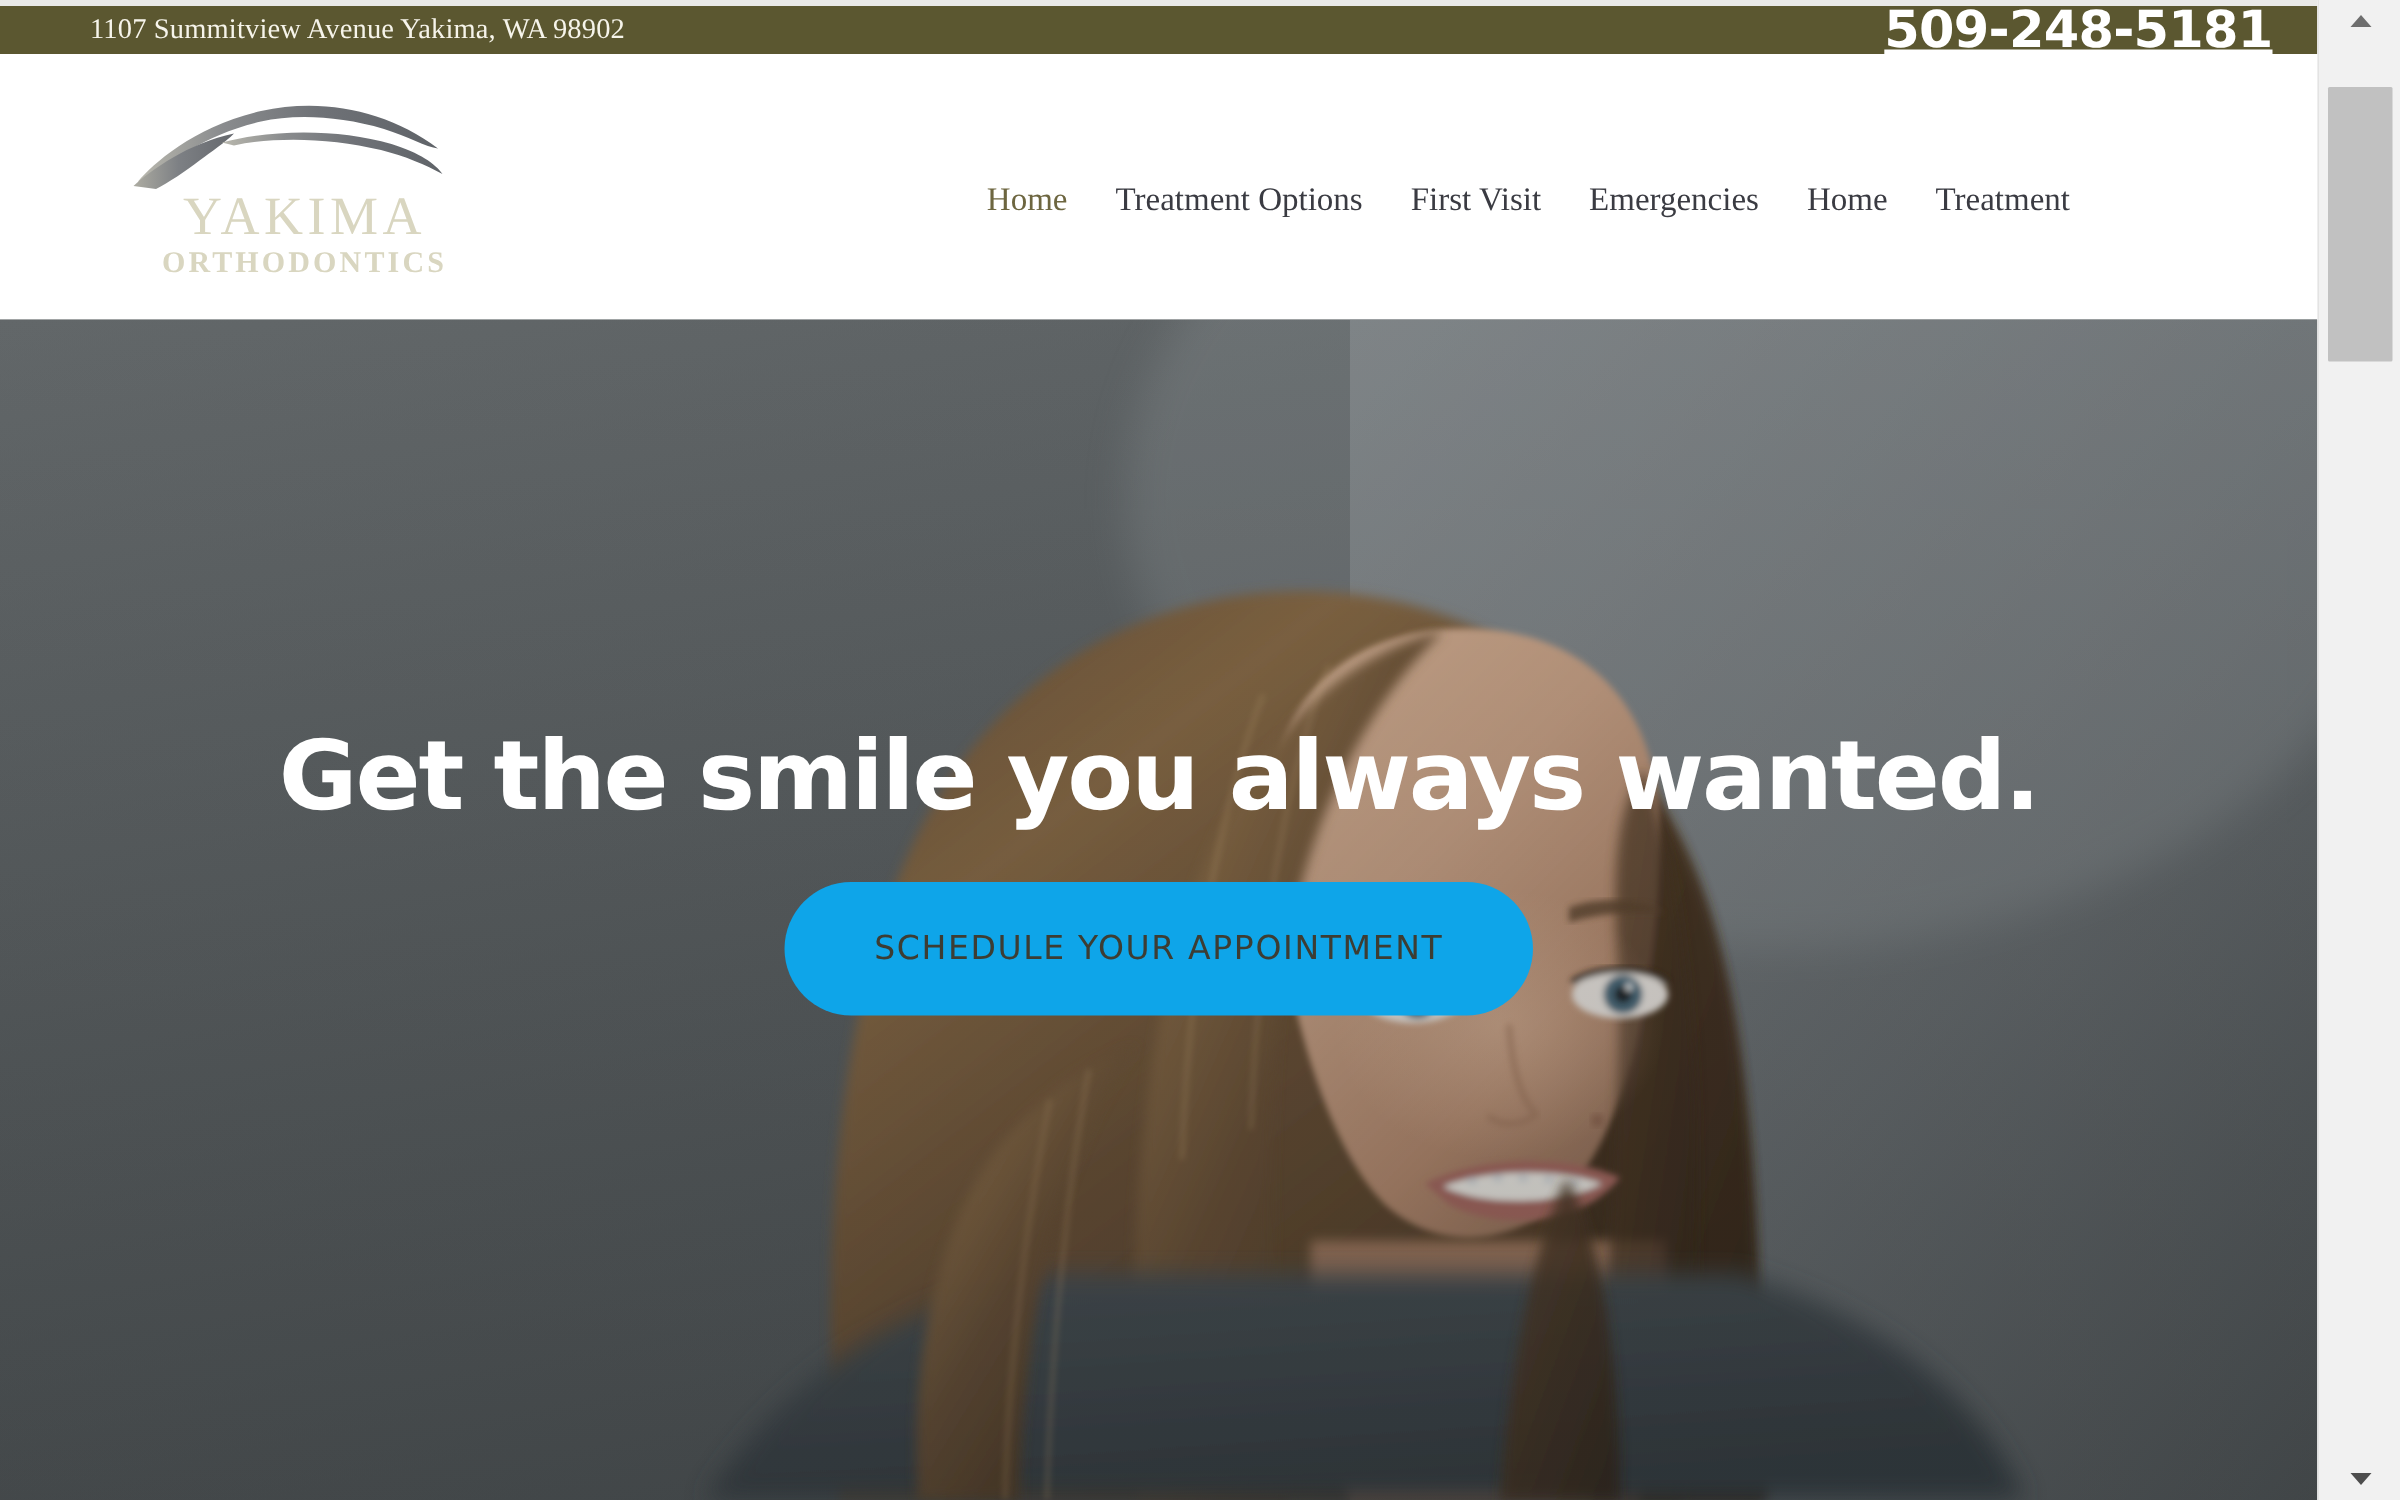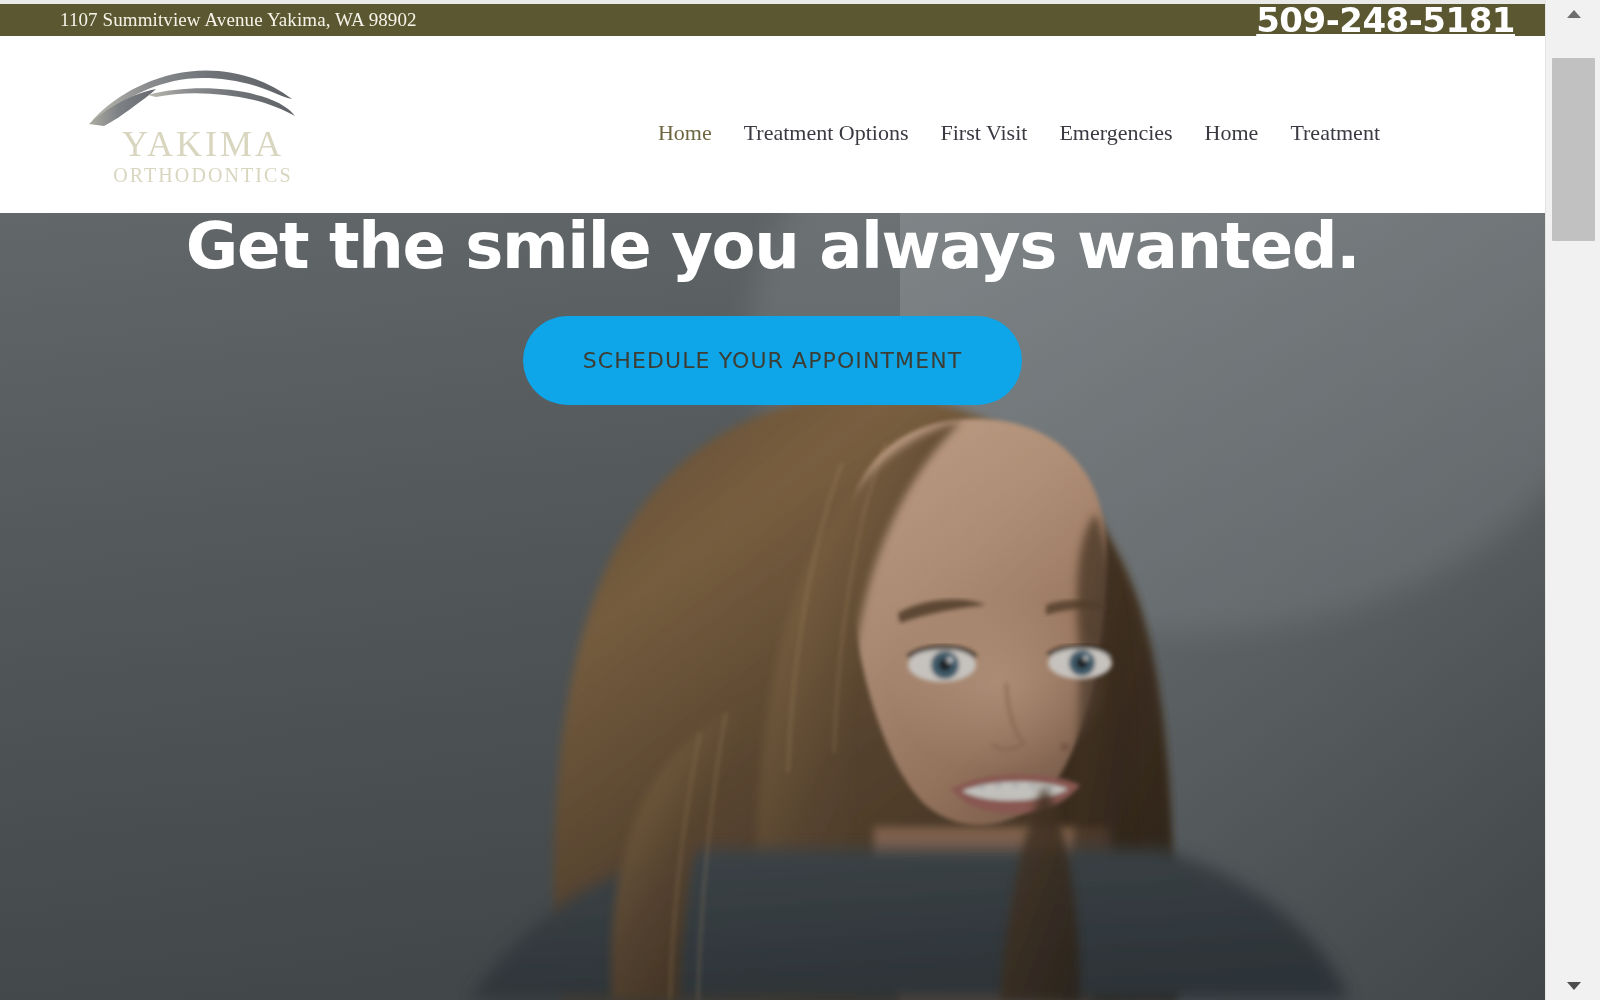--- a/index.html
+++ b/index.html
@@ -74,21 +74,21 @@
     font-family:"Liberation Serif", serif;
     font-size:36px;
     letter-spacing:3px;
     color:#d9d6c0;
     line-height:1.02;
   }
   .logo-ortho {
     display:block;
     font-family:"Liberation Serif", serif;
     font-size:20px;
-    font-weight:normal;
+    font-weight:bold;
     letter-spacing:2.1px;
     color:#d9d6c0;
     line-height:1.1;
     margin-top:1px;
   }
 
   .main-nav {
     position:absolute; right:52px; top:0;
     height:161px;
     display:flex; align-items:center;
@@ -119,20 +119,21 @@
     position:absolute; left:0; top:0; width:1545px; height:787px;
     background:linear-gradient(to bottom, rgba(40,44,46,.12), rgba(30,34,36,.28));
   }
 
   .hero-content {
     position:absolute; left:0; top:0;
     width:1545px; height:787px;
     display:flex; flex-direction:column;
     align-items:center;
     justify-content:flex-start;
+    padding-top:272px;
   }
   .hero-heading {
     font-family:"DejaVu Sans", sans-serif;
     font-weight:bold;
     font-size:64px;
     line-height:1.04;
     color:#ffffff;
     letter-spacing:-1.4px;
     text-align:center;
     white-space:nowrap;

